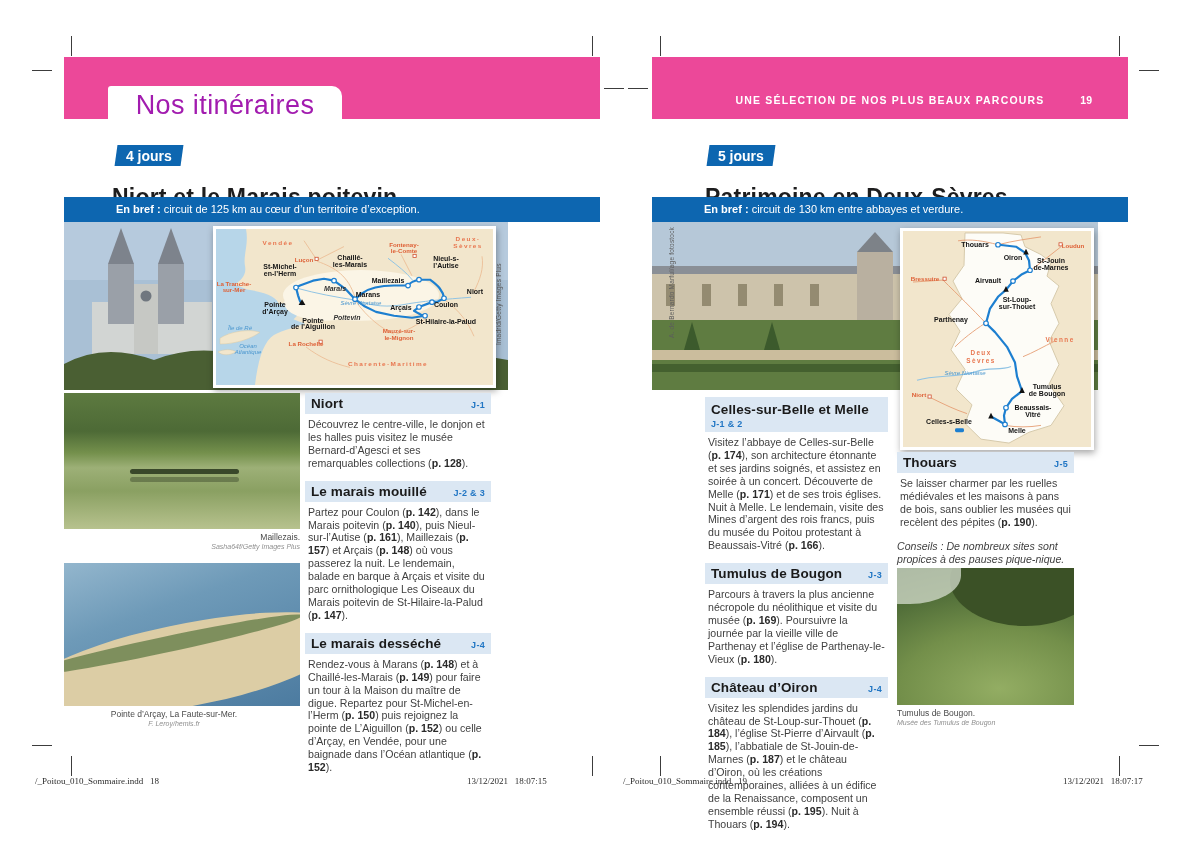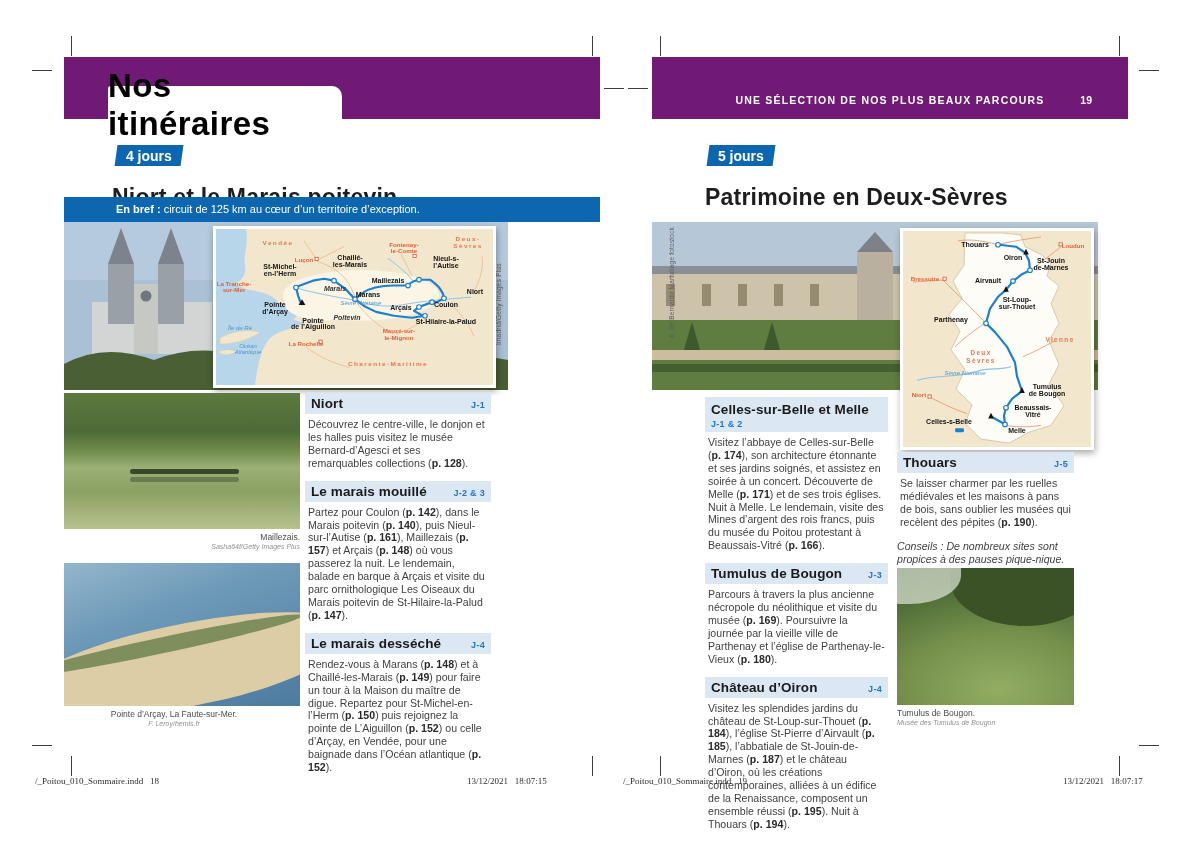--- a/index.html
+++ b/index.html
@@ -5,25 +5,25 @@
   html,body{margin:0;padding:0;background:#fff;}
   body{font-family:"Liberation Sans",sans-serif;}
   #sheet{position:relative;width:1191px;height:842px;background:#ffffff;overflow:hidden;}
 
   
   .cm{position:absolute;background:#3c3c3c;}
   .cm.v{width:1px;height:20px;}
   .cm.h{width:20px;height:1px;}
 
   
-  .band{position:absolute;background:#701a75;}
+  .band{position:absolute;background:#ec4899;}
   #bandL{left:64px;top:57px;width:536px;height:62px;}
   #bandR{left:652px;top:57px;width:476px;height:62px;display:flex;align-items:flex-end;justify-content:center;padding-bottom:13px;box-sizing:border-box;}
   #nosBox{position:absolute;left:108px;top:86px;width:234px;height:38px;background:#fff;border-radius:3px 10px 3px 3px;display:flex;align-items:center;justify-content:center;}
-  #nosBox span{color:#000000;font-size:33px;font-weight:bold;letter-spacing:.4px;}
+  #nosBox span{color:#a21caf;font-size:27px;font-weight:normal;letter-spacing:.4px;}
   #bandR .bigtitle{color:#fff;font-size:10.5px;font-weight:bold;letter-spacing:1.2px;}
   #bandR .pnum{position:absolute;right:36px;bottom:13px;color:#fff;font-size:10.5px;font-weight:bold;}
 
   .days{position:absolute;height:21px;background:#0d66b0;color:#fff;font-weight:bold;font-size:14px;
         display:flex;align-items:center;padding:0 10px;transform:skewX(-8deg);}
   .days span{display:inline-block;transform:skewX(8deg);}
   #daysL{left:116px;top:145px;}
   #daysR{left:708px;top:145px;}
 
   .ptitle{position:absolute;font-size:23px;font-weight:bold;color:#1d1d1e;letter-spacing:.2px;}
@@ -235,20 +235,23 @@
 
   <div class="band" id="bandR">
     <span class="bigtitle">UNE SÉLECTION DE NOS PLUS BEAUX PARCOURS</span>
     <span class="pnum">19</span>
   </div>
 
   <div class="days" id="daysR">
     <span>5 jours</span>
   </div>
   <h1 class="ptitle" id="titleR">Patrimoine en Deux-Sèvres</h1>
+  <div class="enbref" id="enbrefR">
+    <b>En bref :</b><span>circuit de 130 km entre abbayes et verdure.</span>
+  </div>
 
   <div class="photo" id="photoC">
     <svg width="446" height="168" viewBox="0 0 446 168" preserveAspectRatio="none">
       <rect x="0" y="0" width="446" height="168" fill="#b6c8d8"></rect>
       <rect x="0" y="44" width="446" height="10" fill="#8a8f96"></rect>
       <rect x="0" y="52" width="446" height="46" fill="#cdc3ab"></rect>
       <g fill="#8b8268" opacity="0.85">
         <rect x="14" y="62" width="9" height="22"></rect>
           <rect x="50" y="62" width="9" height="22"></rect>
         <rect x="86" y="62" width="9" height="22"></rect>

